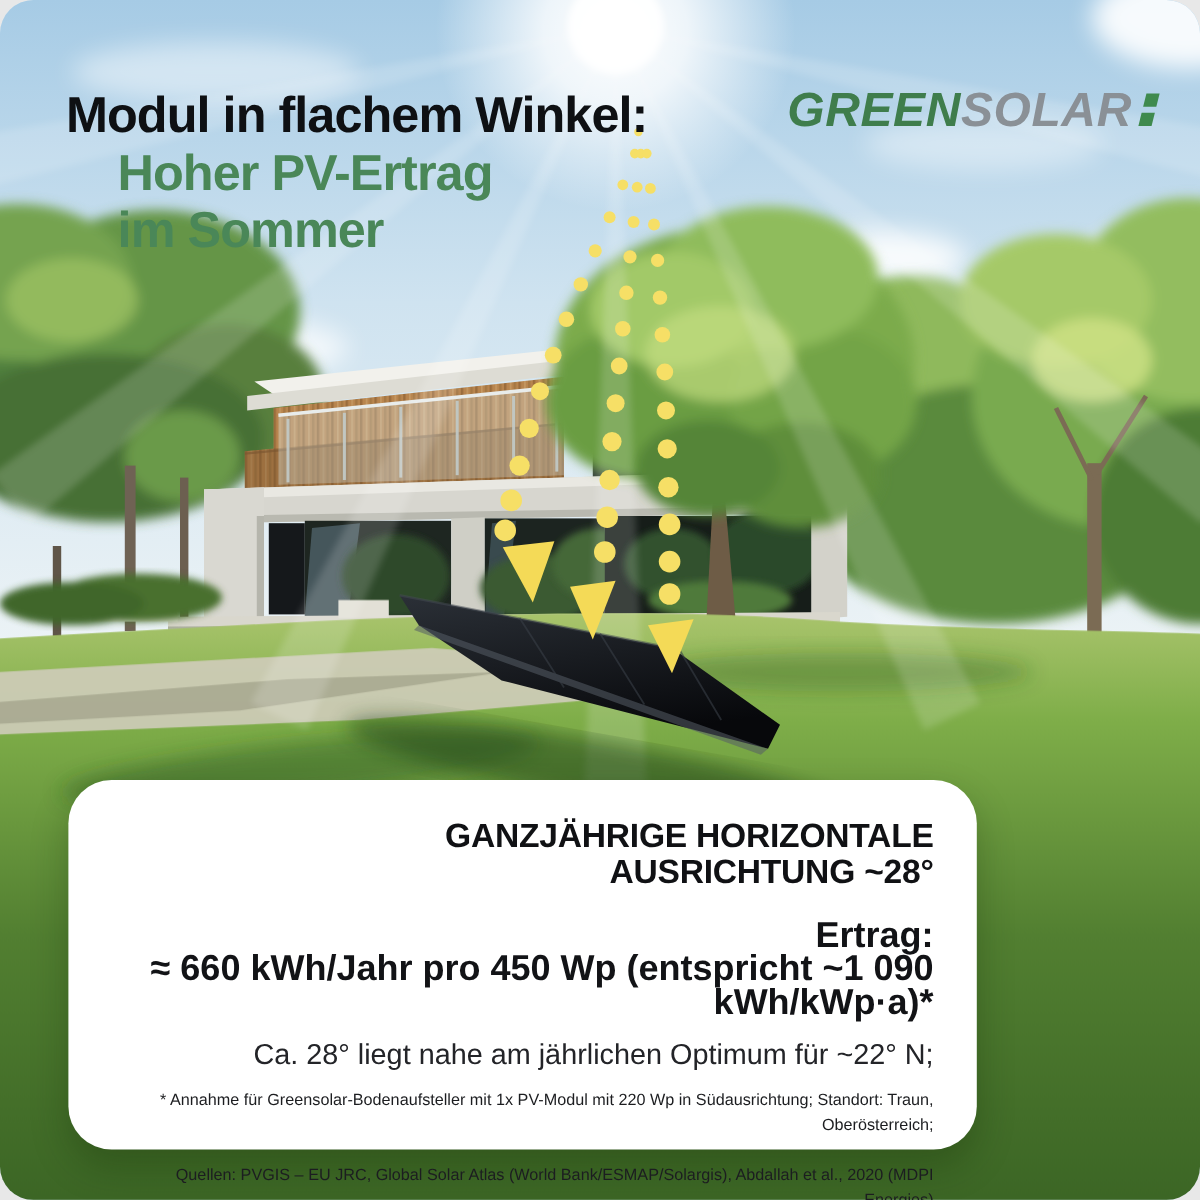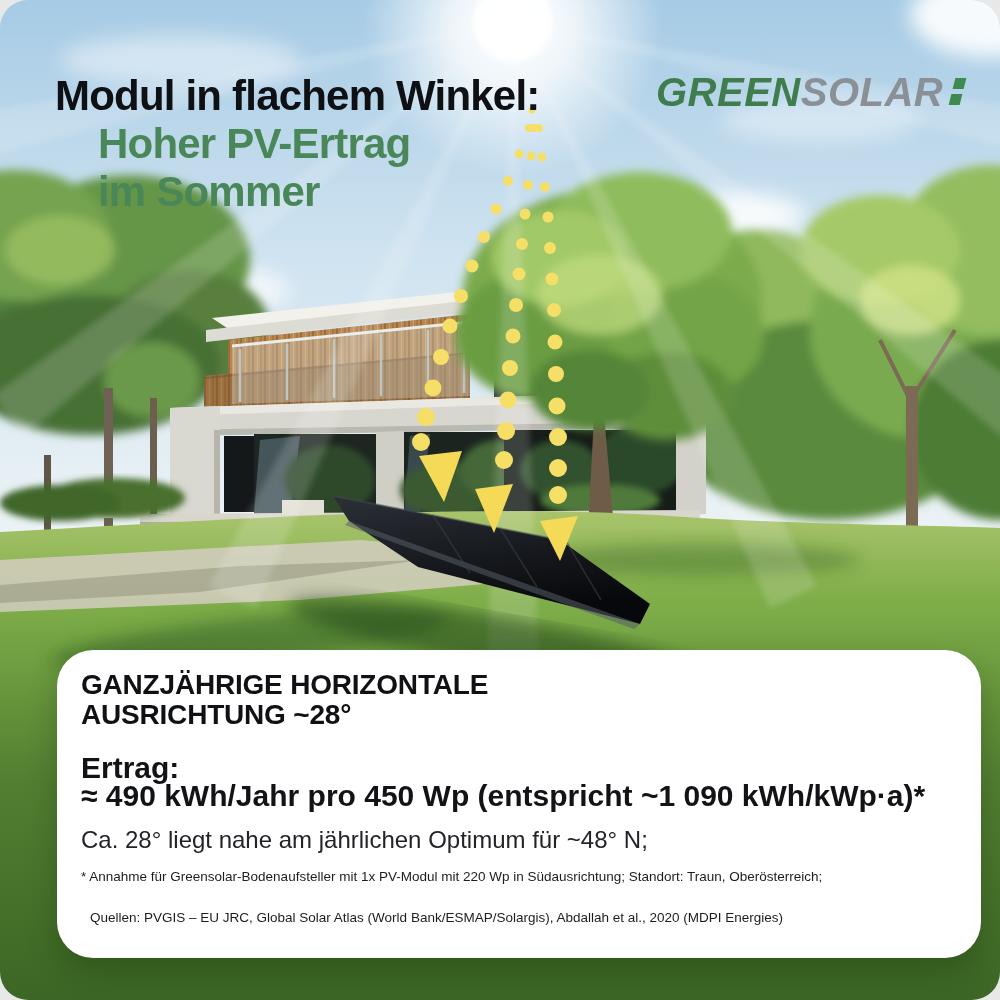--- a/index.html
+++ b/index.html
@@ -16,23 +16,23 @@
   .headline .dark{color:#0e1013;}
   .headline .accent{color:#4a8758;margin-left:43px;}
   
   .logo{position:absolute;left:656px;top:74px;z-index:5;display:flex;align-items:flex-start;
         font-style:italic;font-weight:800;font-size:40px;line-height:36px;letter-spacing:0.5px;text-align:right;}
   .logo .green{color:#3f7d4c;}
   .logo .gray{color:#8a9096;}
   .logo-colon{display:flex;flex-direction:column;gap:5px;margin-left:9px;margin-top:4px;transform:skewX(-14deg);}
   .logo-colon i{display:block;width:11px;height:11px;background:#3f8a4e;}
   
-  .card{position:absolute;left:57px;top:650px;width:924px;height:308px;background:#ffffff;
+  .card{position:absolute;left:57px;top:650px;width:757px;height:308px;background:#ffffff;
         border-radius:36px;box-shadow:0 14px 30px rgba(15,40,5,.28);
-        padding:20px 36px 0 24px;box-sizing:border-box;z-index:6;color:#101114;}
+        padding:32px 36px 0 24px;box-sizing:border-box;z-index:6;color:#101114;text-align:right;}
   .card h2{margin:0;font-size:28px;line-height:30px;font-weight:800;letter-spacing:-0.2px;color:#101114;}
   .card .yield{margin-top:24px;font-size:30px;line-height:28px;font-weight:700;color:#121316;}
   .card .body-text{margin-top:15px;font-size:24px;line-height:29px;font-weight:400;color:#232428;}
   .card .footnote{margin-top:12px;font-size:13.5px;line-height:21px;font-weight:400;color:#1c1d20;}
   .card .footnote .l2{padding-left:9px;margin-top:20px;}
 </style>
 </head>
 <body>
 
 <div class="canvas">
@@ -307,24 +307,24 @@
       </span>
   </div>
 
   <div class="card">
     <h2>
       <span>GANZJÄHRIGE HORIZONTALE</span><br>
       <span>AUSRICHTUNG ~28°</span>
     </h2>
     <div class="yield">
       <div>Ertrag:</div>
-      <div>≈ 490 kWh/Jahr pro 450 Wp (entspricht ~1 090 kWh/kWp·a)*</div>
+      <div>≈ 660 kWh/Jahr pro 450 Wp (entspricht ~1 090 kWh/kWp·a)*</div>
     </div>
     <div class="body-text">
-      <div>Ca. 28° liegt nahe am jährlichen Optimum für ~48° N;</div>
+      <div>Ca. 28° liegt nahe am jährlichen Optimum für ~22° N;</div>
     </div>
     <div class="footnote">
       <div>* Annahme für Greensolar-Bodenaufsteller mit 1x PV-Modul mit 220 Wp in Südausrichtung; Standort: Traun, Oberösterreich;</div>
       <div class="l2">Quellen: PVGIS – EU JRC, Global Solar Atlas (World Bank/ESMAP/Solargis), Abdallah et al., 2020 (MDPI Energies)</div>
     </div>
   </div>
 
 </div>
 
 </body></html>

